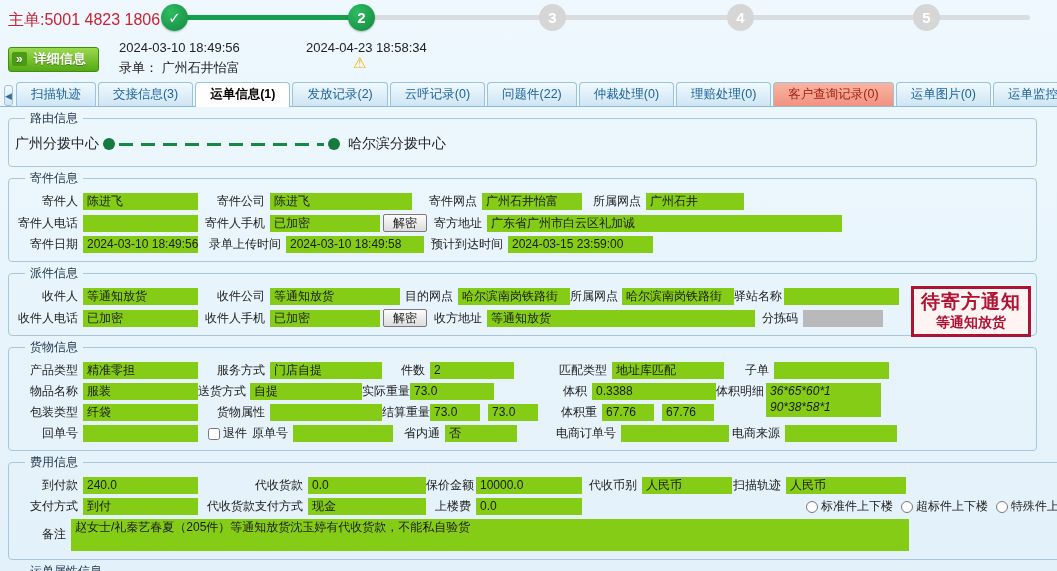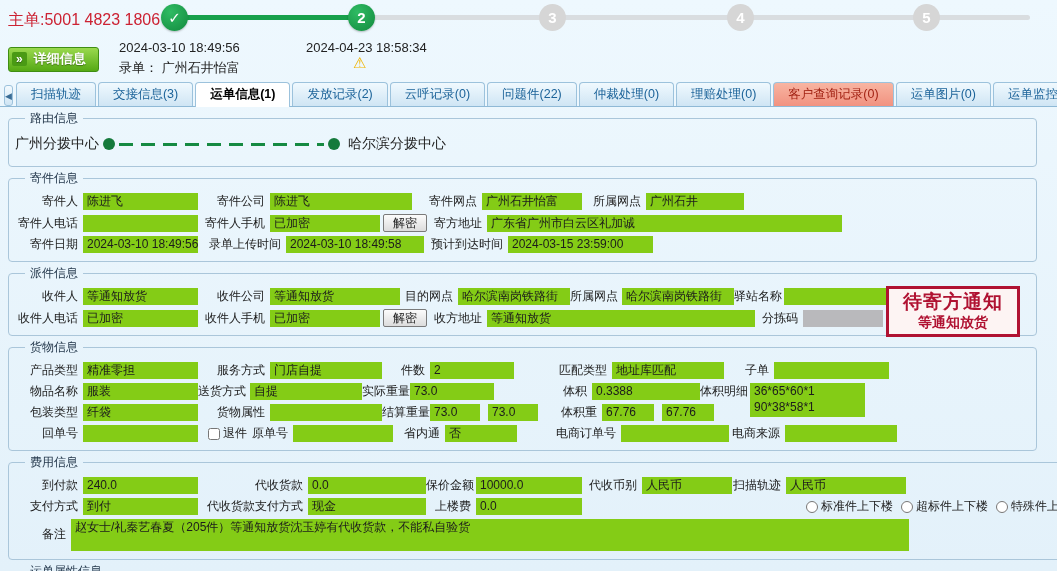--- a/index.html
+++ b/index.html
@@ -47,30 +47,30 @@
     padding:2px 6px 5px; position:relative; }
   legend { font-size:12px; color:#24384c; padding:0 5px; margin-left:10px; }
   .row { display:flex; align-items:center; margin:4px 0 3px; }
   .row.top { align-items:flex-start; }
   .lbl { display:inline-block; text-align:right; padding-right:5px; white-space:nowrap;
     font-size:12px; color:#1c1c1c; line-height:17px; flex:none; }
   .val { display:inline-block; background:#84cc16; height:17px; line-height:17px; font-size:12px;
     padding:0 4px; white-space:nowrap; overflow:hidden; flex:none; }
   .val.gray { background:#b9b9bc; }
   .val.multi { height:34px; line-height:16px; margin-bottom:-18px; position:relative; z-index:2; }
-  .val.multi span { display:block; }
+  .val.multi span { display:block;font-style:italic; }
   .val.big { height:32px; line-height:15px; white-space:normal; padding-top:1px; }
   .btn-decrypt { flex:none; margin-left:3px; height:18px; line-height:16px; padding:0 9px; font-size:12px;
     border:1px solid #7a7a7a; border-radius:2px; background:linear-gradient(#fcfcfc,#dcdcdc); cursor:pointer; }
   .route-row { display:flex; align-items:center; margin:6px 0 8px; font-size:14px; color:#222; }
   .route-dot { width:12px; height:12px; border-radius:50%; background:#157a3c; margin:0 4px; flex:none; }
   .route-dash { width:205px; height:3px; flex:none;
     background:repeating-linear-gradient(90deg,#168a42 0 14px, transparent 14px 22px); }
-  .stamp { position:absolute; right:16px; top:4px; border:3px solid #b01232; background:#fdf4f3;
-    padding:1px 14px 3px; text-align:center; z-index:3; }
+  .stamp { position:absolute; right:5px; top:4px; border:3px solid #b01232; background:#fdf4f3;
+    padding:1px 7px 3px; text-align:center; z-index:3; }
   .stamp .l1 { font-size:19px; font-weight:bold; color:#b01232; letter-spacing:1px; line-height:24px; }
   .stamp .l2 { font-size:14px; font-weight:bold; color:#b01232; line-height:17px; }
   input[type=checkbox], input[type=radio] { width:12px; height:12px; margin:0 3px 0 0; flex:none; }
   .radio-group { display:inline-flex; align-items:center; margin-left:4px; }
   .radio-group .rlbl { margin-right:8px; white-space:nowrap; }
   .gap { flex:none; }
 </style>
 </head>
 <body>
 
@@ -202,21 +202,21 @@
       <span class="val" style="width:115px"></span>
     </div>
     <div class="row top">
       <span class="lbl" style="width:68px">物品名称</span>
       <span class="val" style="width:115px">服装</span>
       <span class="lbl" style="width:52px">送货方式</span>
       <span class="val" style="width:112px">自提</span>
       <span class="lbl" style="width:48px">实际重量</span>
       <span class="val" style="width:84px">73.0</span>
       <span class="lbl" style="width:98px">体积</span>
-      <span class="val" style="width:108px">0.3388</span>
+      <span class="val" style="width:124px">0.3388</span>
       <span class="lbl" style="width:50px">体积明细</span>
       <span class="val multi" style="width:115px">
           <span>36*65*60*1</span>
           <span>90*38*58*1</span>
         </span>
     </div>
     <div class="row">
       <span class="lbl" style="width:68px">包装类型</span>
       <span class="val" style="width:115px">纤袋</span>
       <span class="lbl" style="width:72px">货物属性</span>

